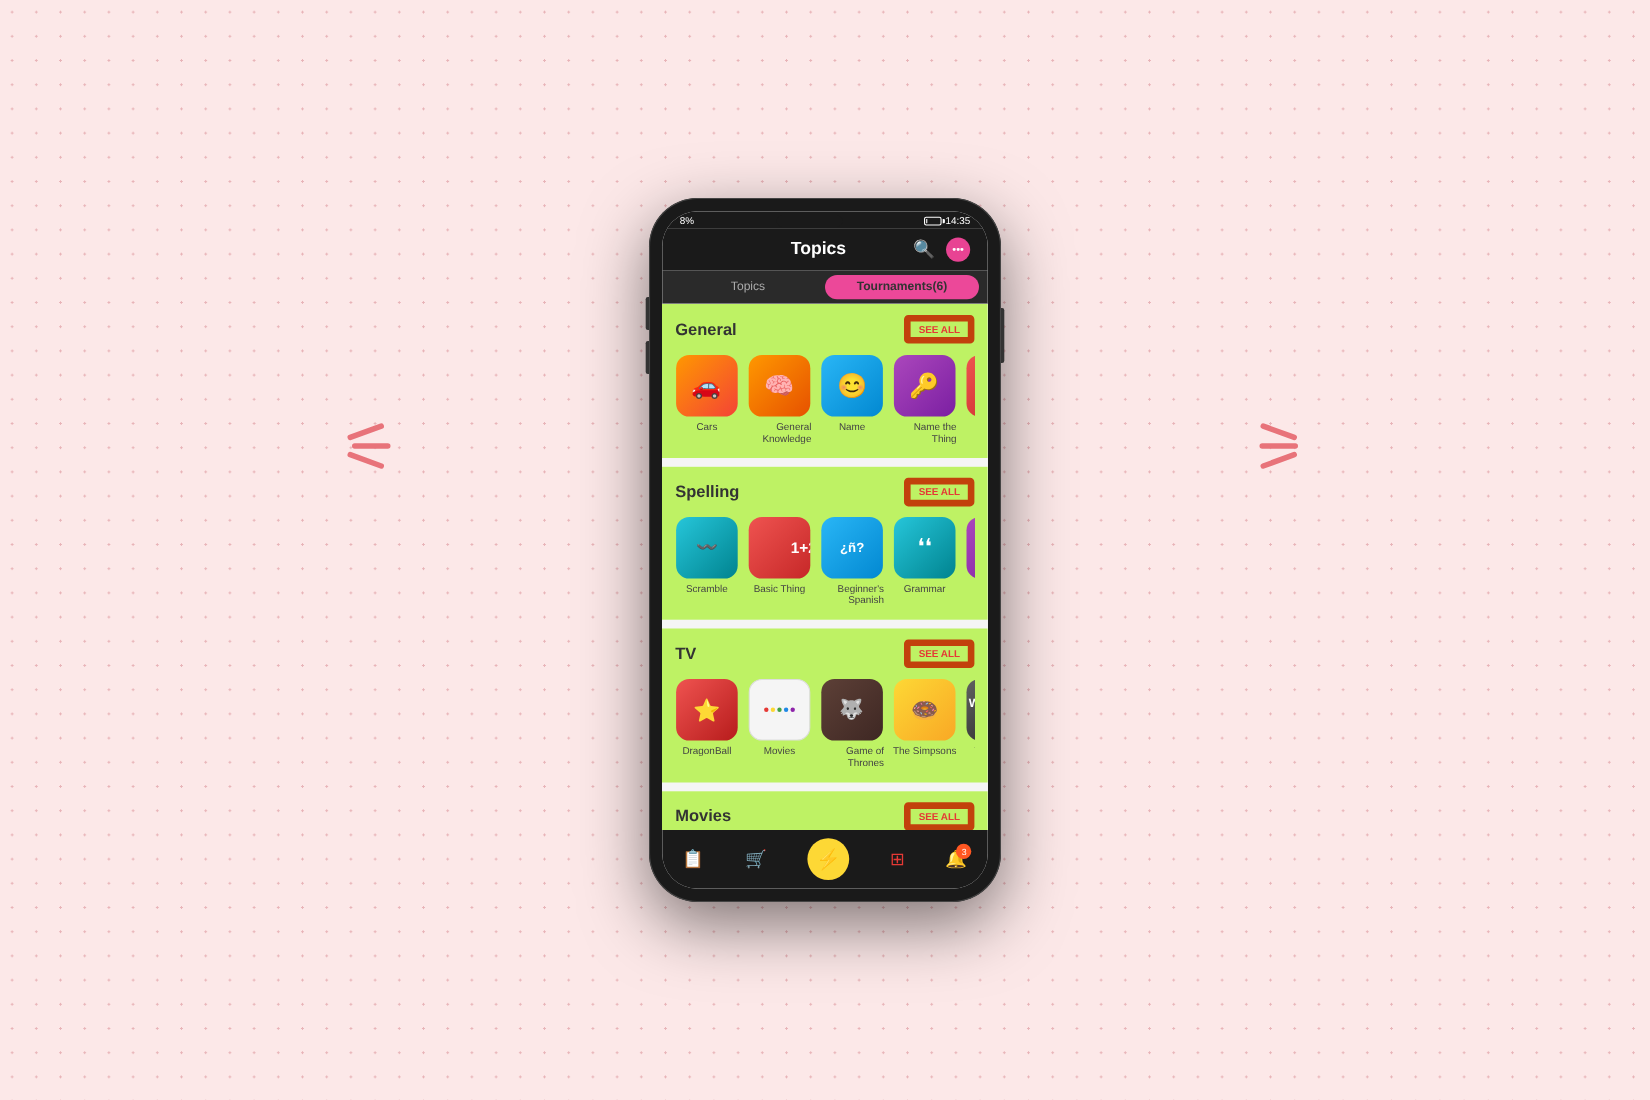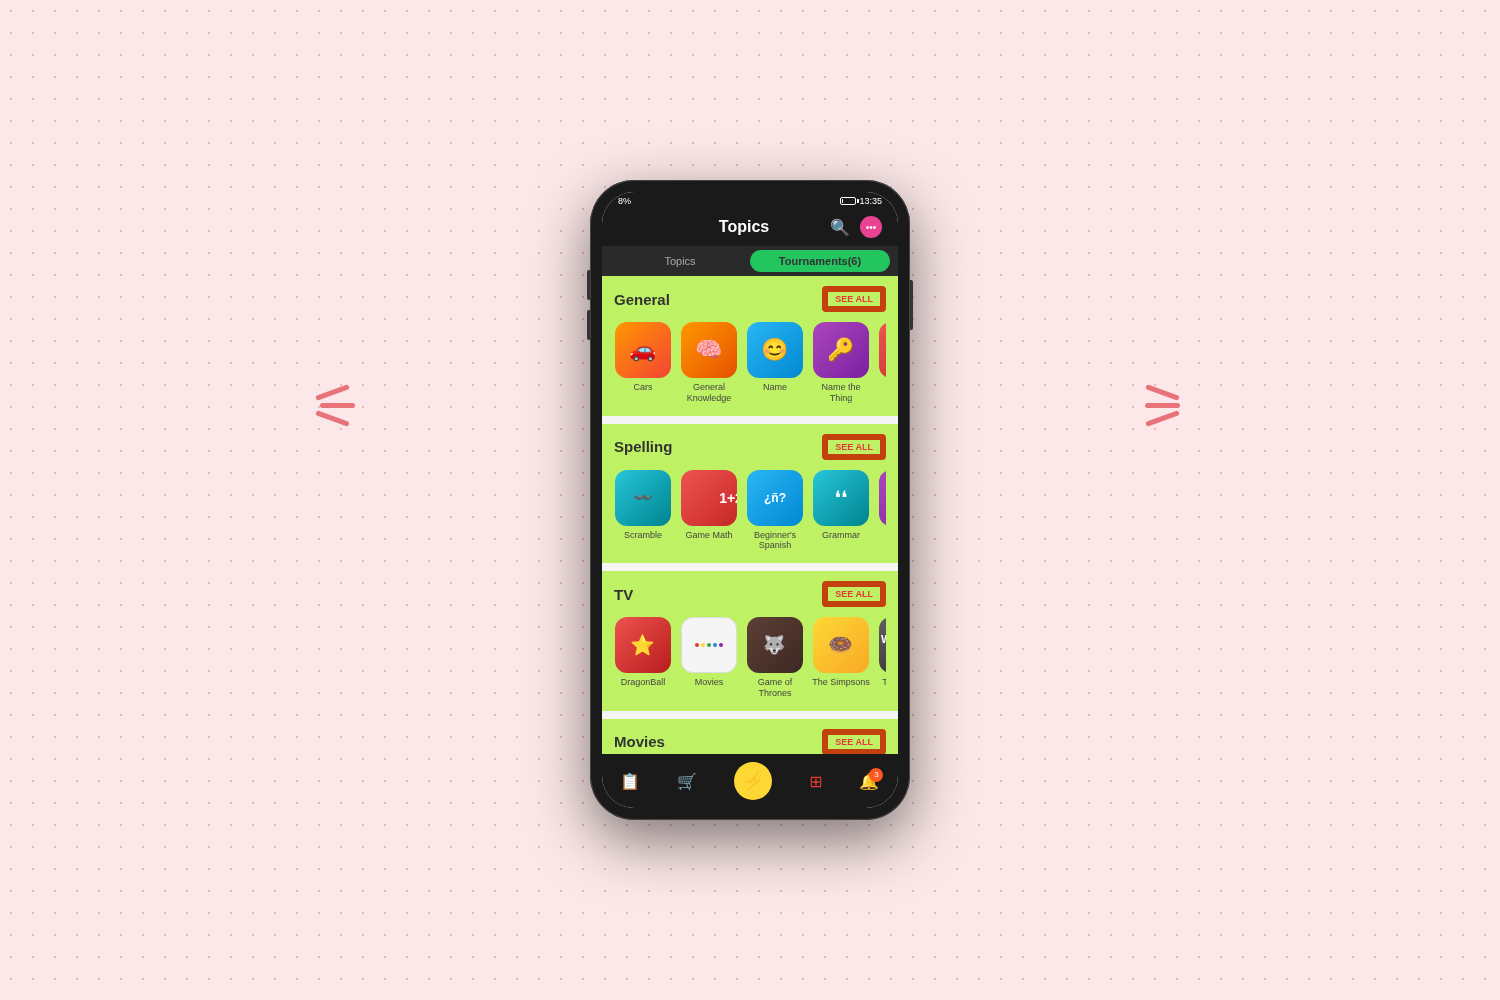--- a/index.html
+++ b/index.html
@@ -139,21 +139,21 @@
       padding: 5px 0;
       font-size: 11px;
       border-radius: 12px;
       cursor: pointer;
     }
     .tab-inactive {
       color: #aaa;
       background: transparent;
     }
     .tab-active {
-      background: #22c55e;
+      background: #ec4899;
       color: #333;
       font-weight: 600;
     }
 
     
     .content {
       flex: 1;
       overflow-y: auto;
       background: #f5f5f5;
       overflow-x: hidden;
@@ -210,21 +210,21 @@
       display: flex;
       align-items: center;
       justify-content: center;
       font-size: 22px;
       overflow: hidden;
       position: relative;
     }
     .app-label {
       font-size: 9px;
       color: #444;
-      text-align: center;
+      text-align: right;
       line-height: 1.2;
       max-width: 58px;
     }
 
     
     .icon-cars { background: linear-gradient(135deg, #ff9800, #f44336); }
     .icon-knowledge { background: linear-gradient(135deg, #ff9800, #e65100); }
     .icon-jokes { background: linear-gradient(135deg, #29b6f6, #0288d1); }
     .icon-name-thing { background: linear-gradient(135deg, #ab47bc, #7b1fa2); }
     .icon-name-toy { background: linear-gradient(135deg, #ef5350, #c62828); }
@@ -366,21 +366,21 @@
 
   <div class="phone-screen">
 
     <div class="status-bar">
       <span class="status-bar-left">8%</span>
       <div class="status-bar-center"></div>
       <div class="status-bar-right">
         <div class="battery-icon">
           <div class="battery-fill"></div>
         </div>
-        <span>13:35</span>
+        <span>14:35</span>
       </div>
     </div>
 
     <div class="app-header">
       <span style="width:40px;"></span>
       <span class="app-title">Topics</span>
       <div class="header-icons">
         <span class="header-icon">🔍</span>
         <div class="notification-icon">
           <span style="font-size:10px;">•••</span>
@@ -444,21 +444,21 @@
             <div class="app-item">
               <div class="app-icon icon-spelling">
                 <span style="color:#fff;font-size:16px;">〰️</span>
               </div>
               <span class="app-label">Scramble</span>
             </div>
             <div class="app-item">
               <div class="app-icon icon-math">
                 <span style="color:#fff;font-size:14px;font-weight:bold;margin-left:44px;">1+2</span>
               </div>
-              <span class="app-label">Game Math</span>
+              <span class="app-label">Basic Thing</span>
             </div>
             <div class="app-item">
               <div class="app-icon icon-spanish">
                 <span style="color:#fff;font-size:12px;font-weight:bold;">¿ñ?</span>
               </div>
               <span class="app-label">Beginner's Spanish</span>
             </div>
             <div class="app-item">
               <div class="app-icon icon-grammar">
                 <span style="color:#fff;font-size:20px;">❛❛</span>

